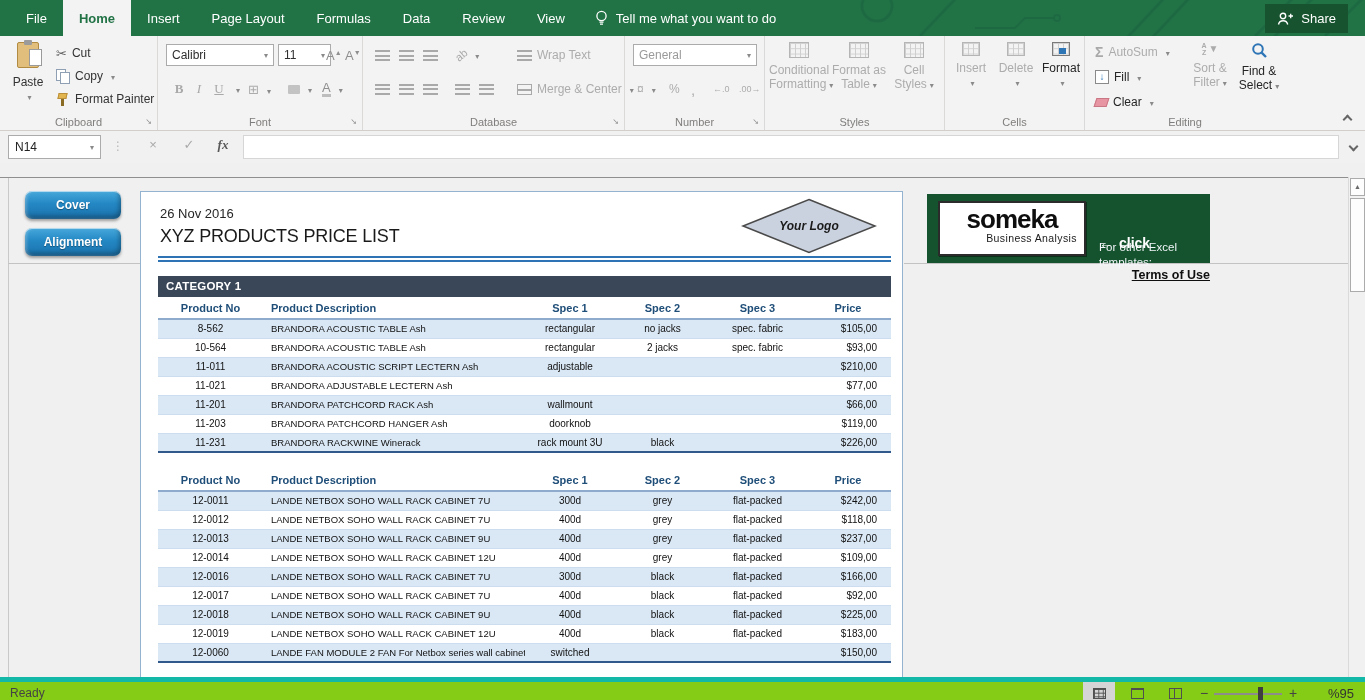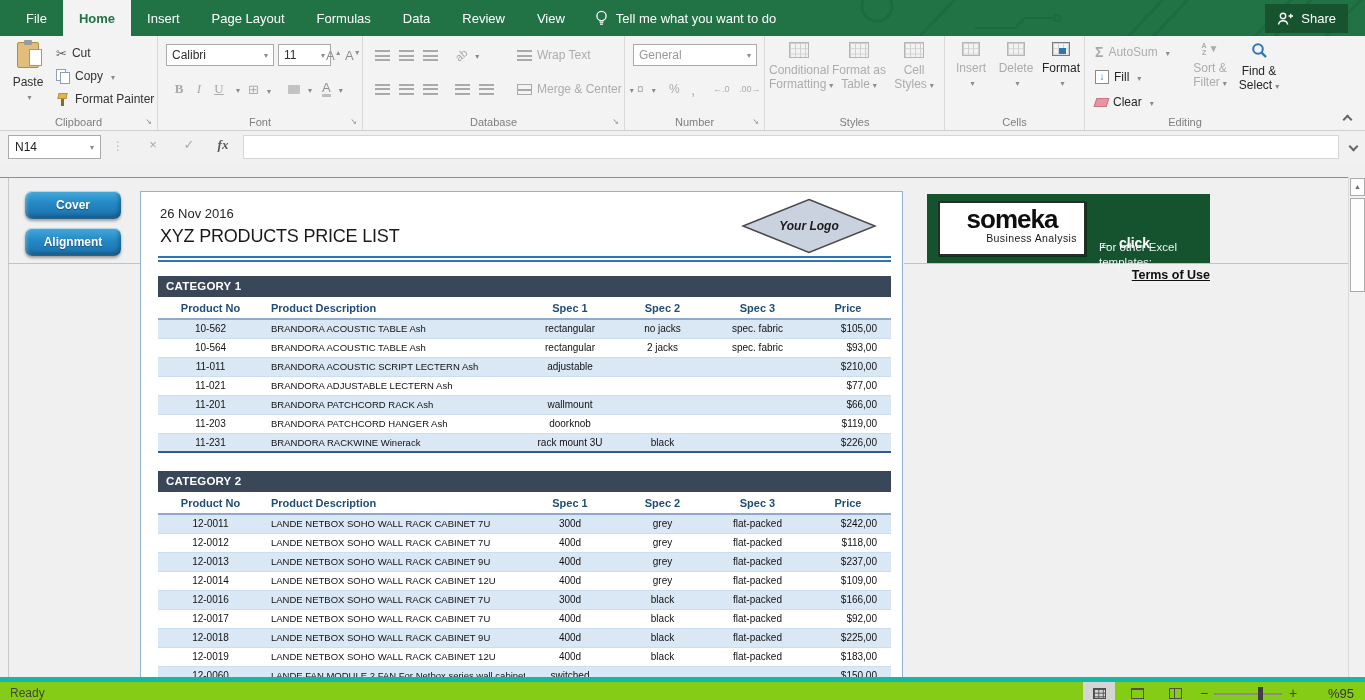--- a/index.html
+++ b/index.html
@@ -433,21 +433,21 @@
             <div class="cat-bar">CATEGORY 1</div>
             <div class="t-row t-head">
               <div class="t-cell c0">Product No</div>
               <div class="t-cell c1">Product Description</div>
               <div class="t-cell c2">Spec 1</div>
               <div class="t-cell c3">Spec 2</div>
               <div class="t-cell c4">Spec 3</div>
               <div class="t-cell c5">Price</div>
             </div>
             <div class="t-row alt">
-              <div class="t-cell c0">10-562</div>
+              <div class="t-cell c0">8-562</div>
               <div class="t-cell c1">BRANDORA ACOUSTIC TABLE Ash</div>
               <div class="t-cell c2">rectangular</div>
               <div class="t-cell c3">no jacks</div>
               <div class="t-cell c4">spec. fabric</div>
               <div class="t-cell c5">$105,00</div>
             </div>
             <div class="t-row">
               <div class="t-cell c0">10-564</div>
               <div class="t-cell c1">BRANDORA ACOUSTIC TABLE Ash</div>
               <div class="t-cell c2">rectangular</div>
@@ -490,21 +490,20 @@
             <div class="t-row alt">
               <div class="t-cell c0">11-231</div>
               <div class="t-cell c1">BRANDORA RACKWINE Winerack</div>
               <div class="t-cell c2">rack mount 3U</div>
               <div class="t-cell c3">black</div>
               <div class="t-cell c4"></div>
               <div class="t-cell c5">$226,00</div>
             </div>
           </div>
           <div class="cat-table">
-            <div class="cat-bar">CATEGORY 2</div>
             <div class="t-row t-head">
               <div class="t-cell c0">Product No</div>
               <div class="t-cell c1">Product Description</div>
               <div class="t-cell c2">Spec 1</div>
               <div class="t-cell c3">Spec 2</div>
               <div class="t-cell c4">Spec 3</div>
               <div class="t-cell c5">Price</div>
             </div>
             <div class="t-row alt">
               <div class="t-cell c0">12-0011</div>

